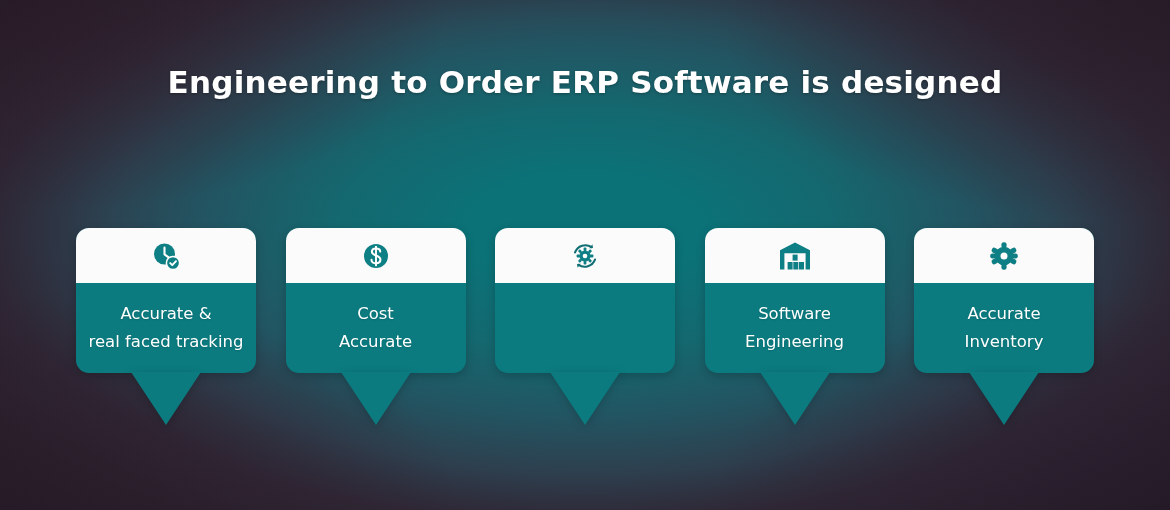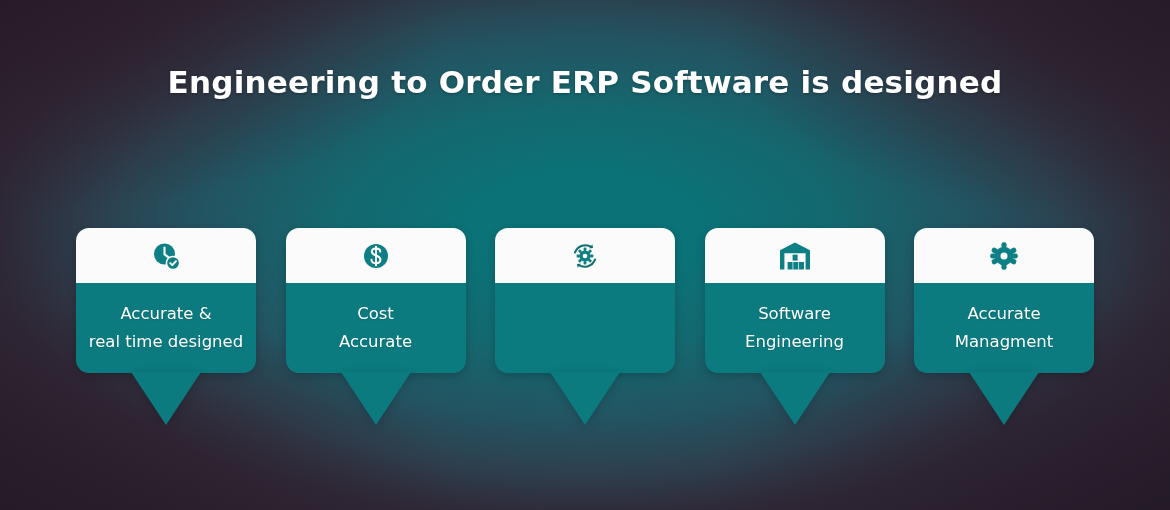--- a/index.html
+++ b/index.html
@@ -152,21 +152,21 @@
             <svg class="icon-svg" width="32" height="32" viewBox="0 0 32 32" aria-hidden="true">
               <circle cx="14.5" cy="14" r="10.5" fill="#0e7f84"></circle>
               <path d="M14.5 7.5 L14.5 14.3 L18.6 17.4" stroke="#ffffff" stroke-width="2.1" stroke-linecap="round" stroke-linejoin="round" fill="none"></path>
               <circle cx="23" cy="23" r="6.6" fill="#0e7f84" stroke="#ffffff" stroke-width="1.5"></circle>
               <path d="M20.2 23.1 L22.3 25.2 L26 21.2" stroke="#ffffff" stroke-width="1.9" stroke-linecap="round" stroke-linejoin="round" fill="none"></path>
             </svg>
           </span>
         </div>
         <div class="card-body">
           <span class="card-label">Accurate &amp;</span>
-          <span class="card-label">real time designed</span>
+          <span class="card-label">real faced tracking</span>
         </div>
       </div>
       <div class="pointer"></div>
     </div>
 
     <div class="card-wrap">
       <div class="card">
         <div class="card-head">
           <span>
             <svg class="icon-svg" width="28" height="28" viewBox="0 0 28 28" aria-hidden="true">
@@ -256,20 +256,20 @@
                 <rect x="12.4" y="22.6" width="5.2" height="6.2" rx="2.3" transform="rotate(60 15 15)"></rect>
                 <rect x="12.4" y="1.2" width="5.2" height="6.2" rx="2.3" transform="rotate(-60 15 15)"></rect>
                 <rect x="12.4" y="22.6" width="5.2" height="6.2" rx="2.3" transform="rotate(-60 15 15)"></rect>
               </g>
               <circle cx="15" cy="15" r="3.5" fill="#fbfbfb"></circle>
             </svg>
           </span>
         </div>
         <div class="card-body">
           <span class="card-label">Accurate</span>
-          <span class="card-label">Managment</span>
+          <span class="card-label">Inventory</span>
         </div>
       </div>
       <div class="pointer"></div>
     </div>
 
   </div>
 </div>
 
 </body></html>

